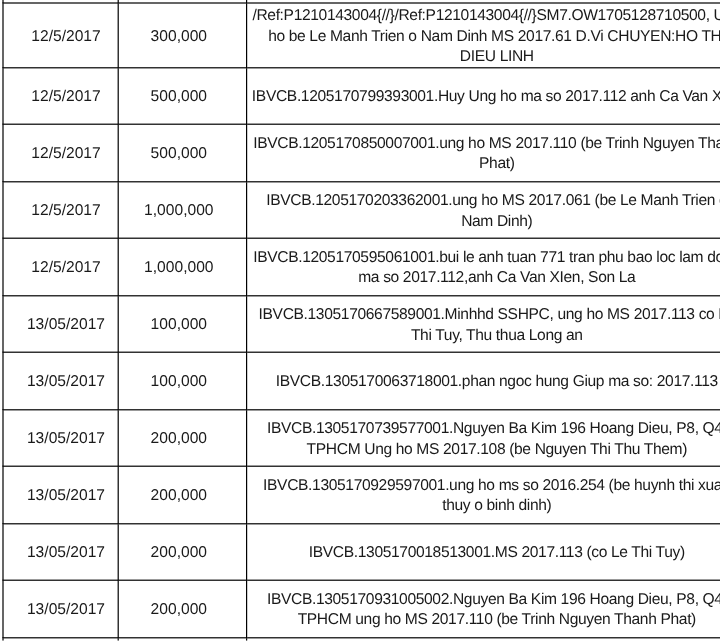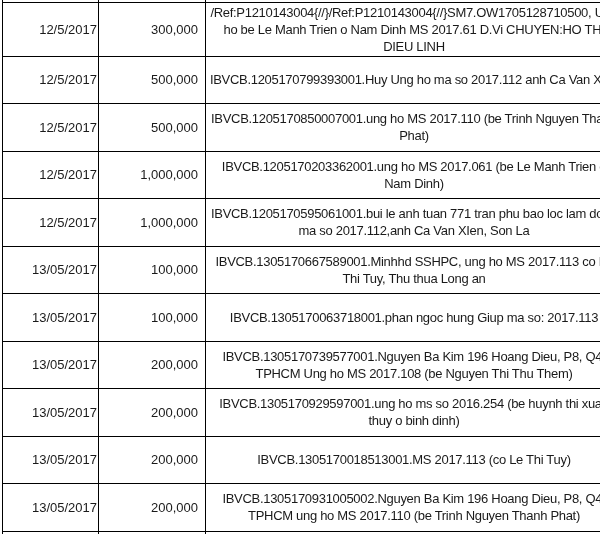--- a/index.html
+++ b/index.html
@@ -35,26 +35,26 @@
     height: 47.5px;
   }
   tr.spacer-top {
     height: 47.5px;
   }
   tr.spacer-bottom {
     height: 60px;
   }
   td.col-date {
     width: 84px;
-    text-align: right;
+    text-align: center;
     padding-left: 10px;
   }
   td.col-amount {
     width: 98px;
-    text-align: right;
+    text-align: center;
     padding-right: 7px;
   }
   td.col-desc {
     width: 412px;
     text-align: center;
     padding: 1px 2px;
     line-height: 17px;
     letter-spacing: -0.3px;
   }
 </style>

